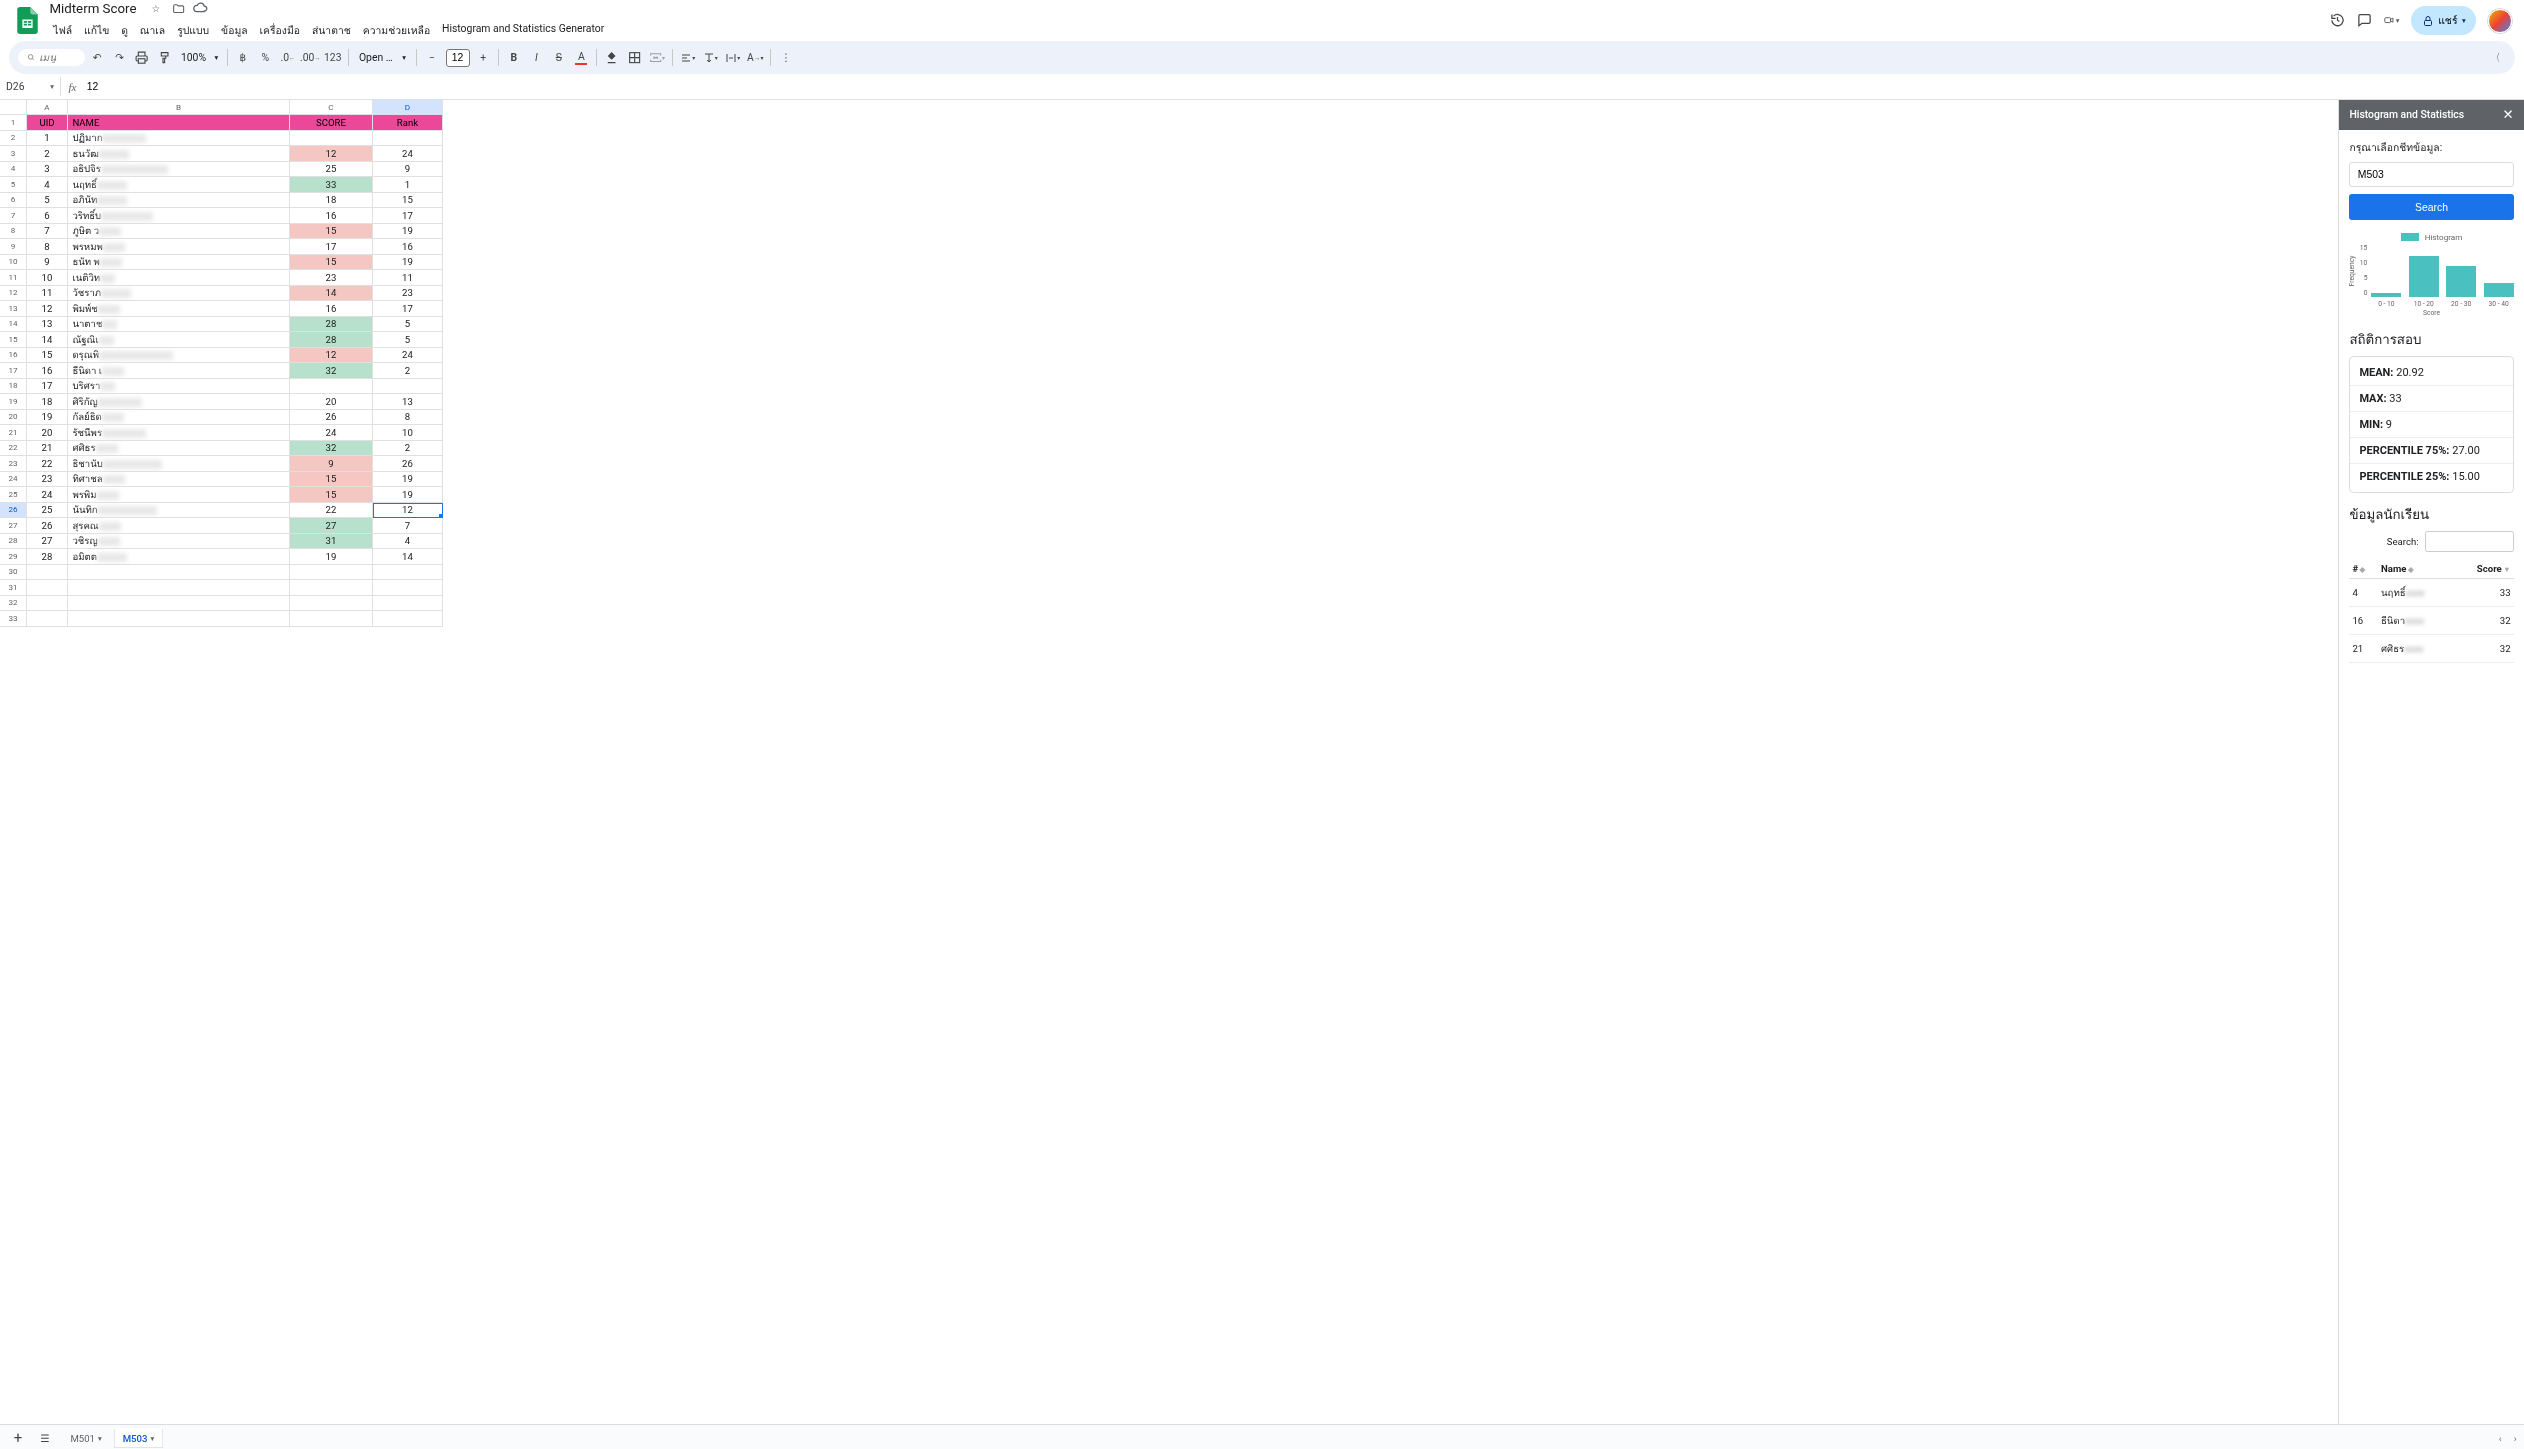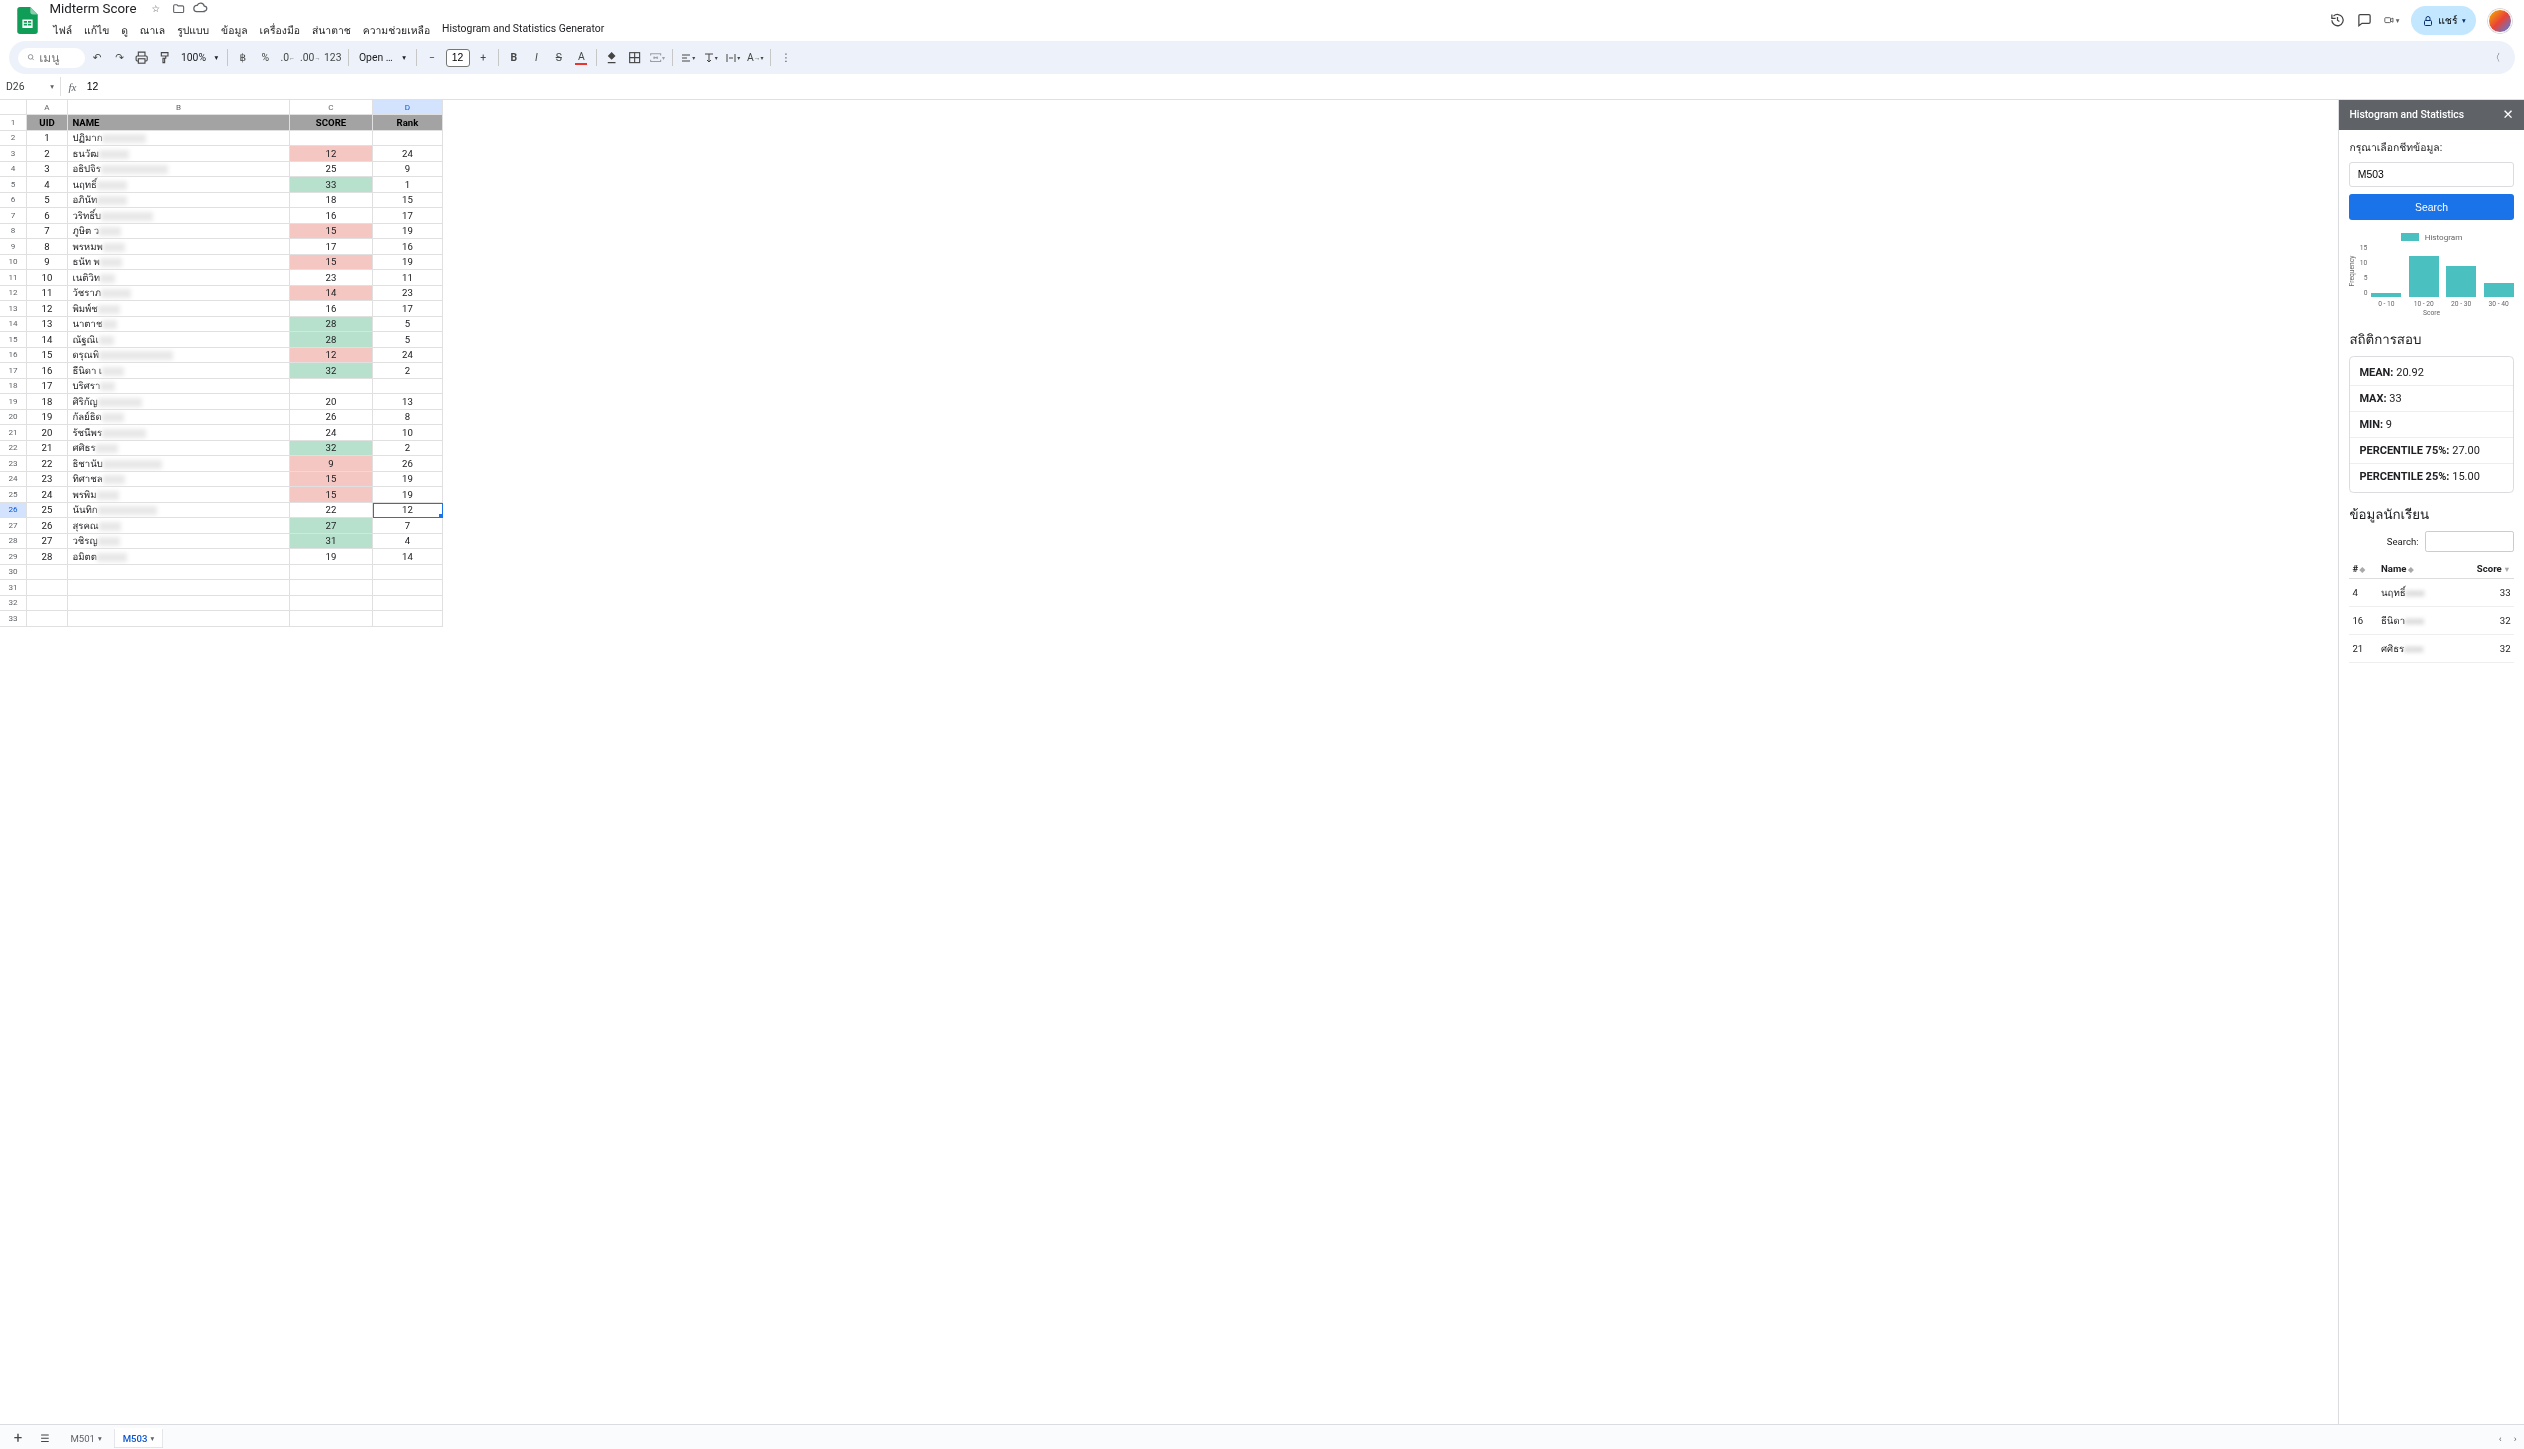--- a/index.html
+++ b/index.html
@@ -15,21 +15,21 @@
 .icon-btn { width: 15px; height: 15px; display: flex; align-items: center; justify-content: center; color: #5f6368; cursor: pointer; }
 .menu-row { display: flex; gap: 1.5px; margin-top: 1.5px; padding-left: 3px; }
 .menu-item { padding: 3px 5.2px; font-size: 10.4px; color: #202124; cursor: pointer; border-radius: 3px; }
 .title-right { display: flex; align-items: center; gap: 12px; }
 .share-btn { background: #c2e7ff; border: none; border-radius: 30px; padding: 6px 10.4px; display: flex; align-items: center; gap: 4.4px; font-size: 10.4px; cursor: pointer; font-weight: 500; }
 .avatar { width: 24px; height: 24px; border-radius: 50%; background: linear-gradient(135deg,#f4b400,#ea4335,#4285f4); border: 1.5px solid #fff; box-shadow: 0 0 0 0.7px #ccc; }
 
 
 .toolbar { display: flex; align-items: center; padding: 4.4px 9px; margin: 6px 9px 0 9px; background: #edf2fa; border-radius: 18px; gap: 1.5px; height: 33px; }
 .search-pill { background: #fff; border-radius: 13.3px; padding: 3px 9px; display: flex; align-items: center; gap: 4.4px; width: 67px; }
-.search-pill input { border: none; outline: none; width: 100%; font-size: 12px; background: transparent; }
+.search-pill input { border: none; outline: none; width: 100%; font-size: 10px; background: transparent; font-style: italic; }
 .tb-btn { width: 21px; height: 21px; display: flex; align-items: center; justify-content: center; cursor: pointer; color: #444746; border-radius: 3px; font-size: 10.4px; }
 .tb-sep { width: 0.7px; height: 16.3px; background: #c7c7c7; margin: 0 3px; }
 .zoom-sel { display: flex; align-items: center; gap: 4px; padding: 1.5px 4.4px; font-size: 10.4px; }
 .font-sel { display: flex; align-items: center; gap: 8px; padding: 1.5px 6px; font-size: 10.4px; border-radius: 3px; width: 59px; }
 .font-size-box { display: flex; align-items: center; gap: 3px; }
 .font-size-input { width: 24px; height: 18px; border: 0.7px solid #747775; border-radius: 3px; text-align: center; font-size: 10.4px; }
 .toolbar-right-collapse { margin-left: auto; }
 
 
 .formula-row { display: flex; align-items: center; border-bottom: 0.7px solid #e0e0e0; padding: 3px 0; }
@@ -72,21 +72,21 @@
 .sort-arrow { color: #aaa; font-size: 7.4px; margin-left: 1.5px; }
 
 
 .grid { display: grid; grid-template-columns: 27px 41px 222px 83px 70px; font-size: 9.6px; }
 .col-header { background: #fff; border-right: 0.7px solid #e0e0e0; border-bottom: 0.7px solid #e0e0e0; text-align: center; padding: 2.2px 0; color: #5f6368; font-size: 8.1px; position: sticky; top: 0; }
 .col-header.sel { background: #d3e3fd; color: #0b57d0; }
 .row-header { background: #fff; border-right: 0.7px solid #e0e0e0; border-bottom: 0.7px solid #e0e0e0; text-align: center; padding: 1.5px 0; color: #5f6368; font-size: 8.1px; }
 .row-header.sel { background: #d3e3fd; color: #0b57d0; }
 .corner { background: #fff; border-right: 0.7px solid #e0e0e0; border-bottom: 0.7px solid #e0e0e0; }
 .cell { border-right: 0.7px solid #e0e0e0; border-bottom: 0.7px solid #e0e0e0; padding: 1.5px 4.4px; white-space: nowrap; overflow: hidden; height: 15.5px; line-height: 12.6px; }
-.cell.hdr { background: #a3a3a3; font-weight: 700; color: #000; text-align: center; }
+.cell.hdr { background: #ec4899; font-weight: 400; color: #000; text-align: center; }
 .cell.hdr.left { text-align: left; }
 .cell.num { text-align: center; }
 .cell.red { background: #f4c7c3; }
 .cell.green { background: #b7e1cd; }
 .cell.selected { outline: 1.5px solid #1a73e8; outline-offset: -1.5px; position: relative; }
 .cell.selected::after { content: ''; position: absolute; right: -2.2px; bottom: -2.2px; width: 4.4px; height: 4.4px; background: #1a73e8; border: 0.7px solid #fff; }
 .blur-name { filter: blur(2.2px); background: #e8e8e8; display: inline-block; height: 9px; vertical-align: middle; }
 .sheet-scroll { overflow: auto; height: 100%; }
 
 

